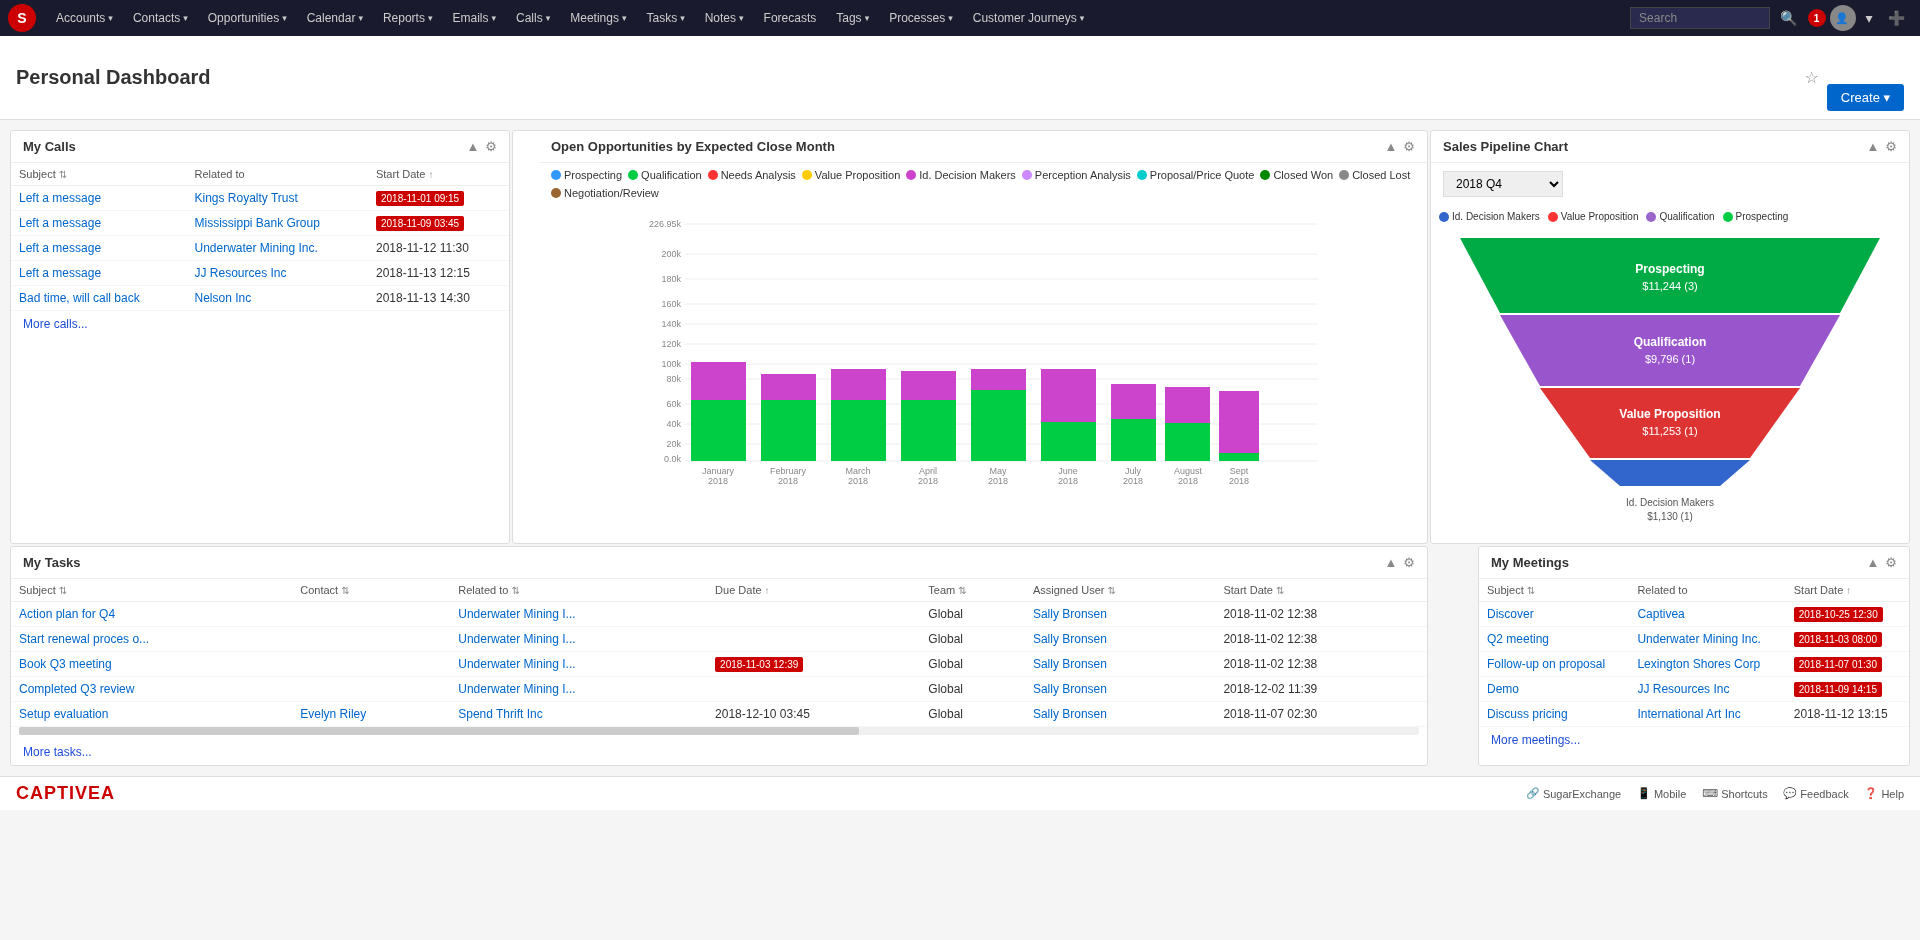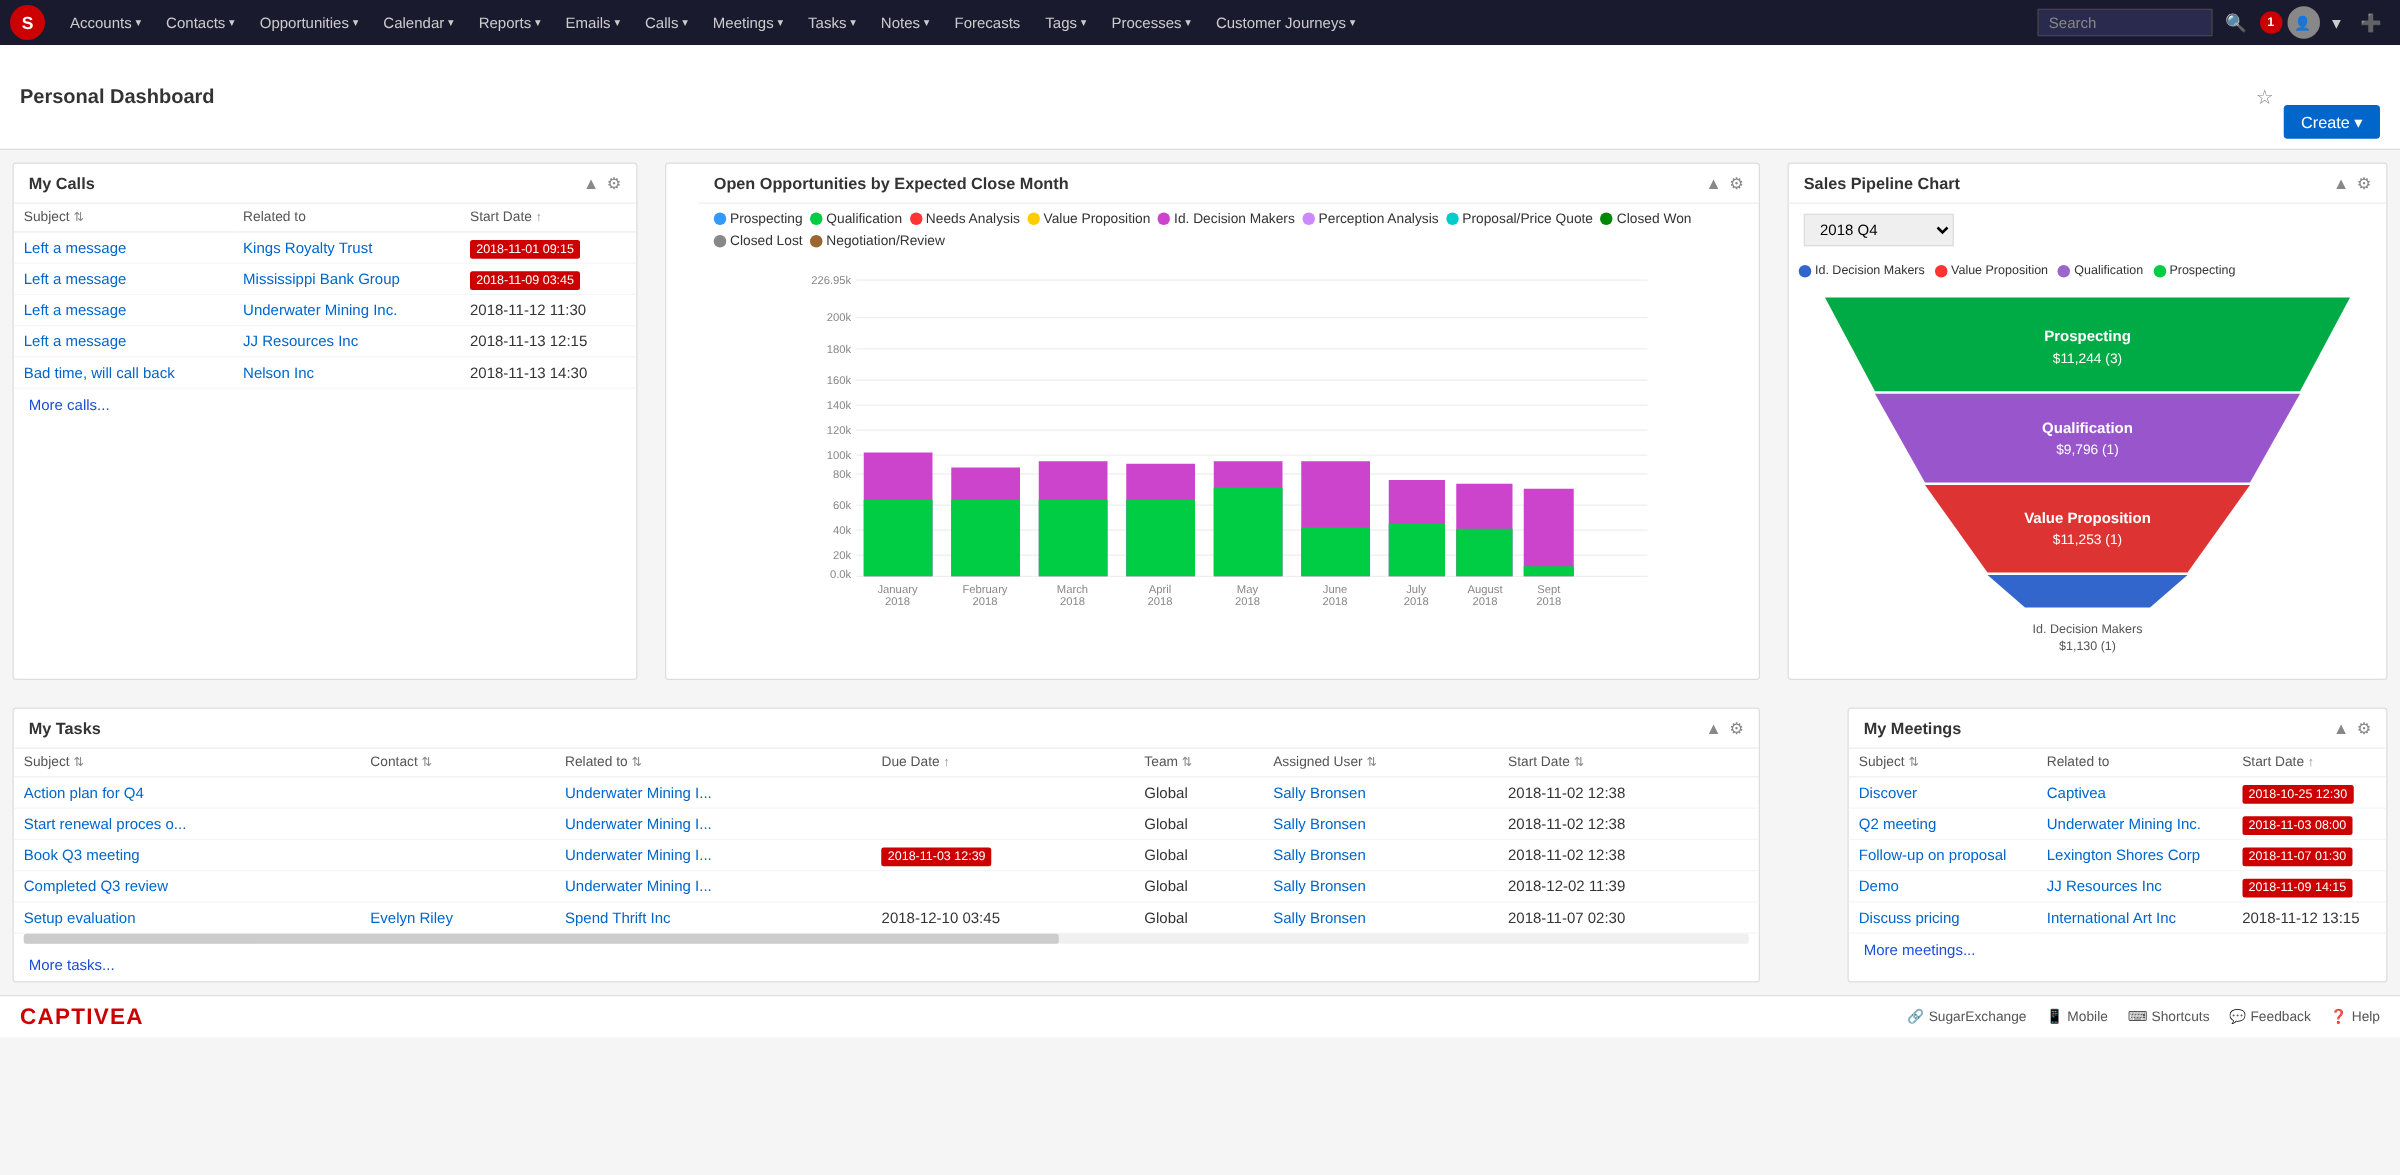--- a/index.html
+++ b/index.html
@@ -62,41 +62,41 @@
 
     
     .page-header {
       background: white;
       padding: 8px 16px;
       display: flex;
       align-items: center;
       justify-content: space-between;
       border-bottom: 1px solid #ddd;
     }
-    .page-title { font-size: 16px; font-weight: bold; color: #333; }
+    .page-title { font-size: 20px; font-weight: bold; color: #333; }
     .page-header-actions { display: flex; gap: 8px; align-items: center; }
     .btn-star { color: #888; cursor: pointer; font-size: 16px; }
     .btn-create {
       background: #0066cc;
       color: white;
       border: none;
       padding: 6px 14px;
       font-size: 13px;
       cursor: pointer;
       border-radius: 3px;
       display: flex; align-items: center; gap: 4px; margin-top: 40px;
     }
 
     
     .dashboard {
       padding: 10px;
       display: grid;
       grid-template-columns: 500px 1fr 480px;
       grid-template-rows: auto auto;
-      gap: 22px;
+      gap: 2px;
     }
 
     
     .panel {
       background: white;
       border: 1px solid #ddd;
       border-radius: 3px;
     }
     .panel-header {
       padding: 8px 12px;

